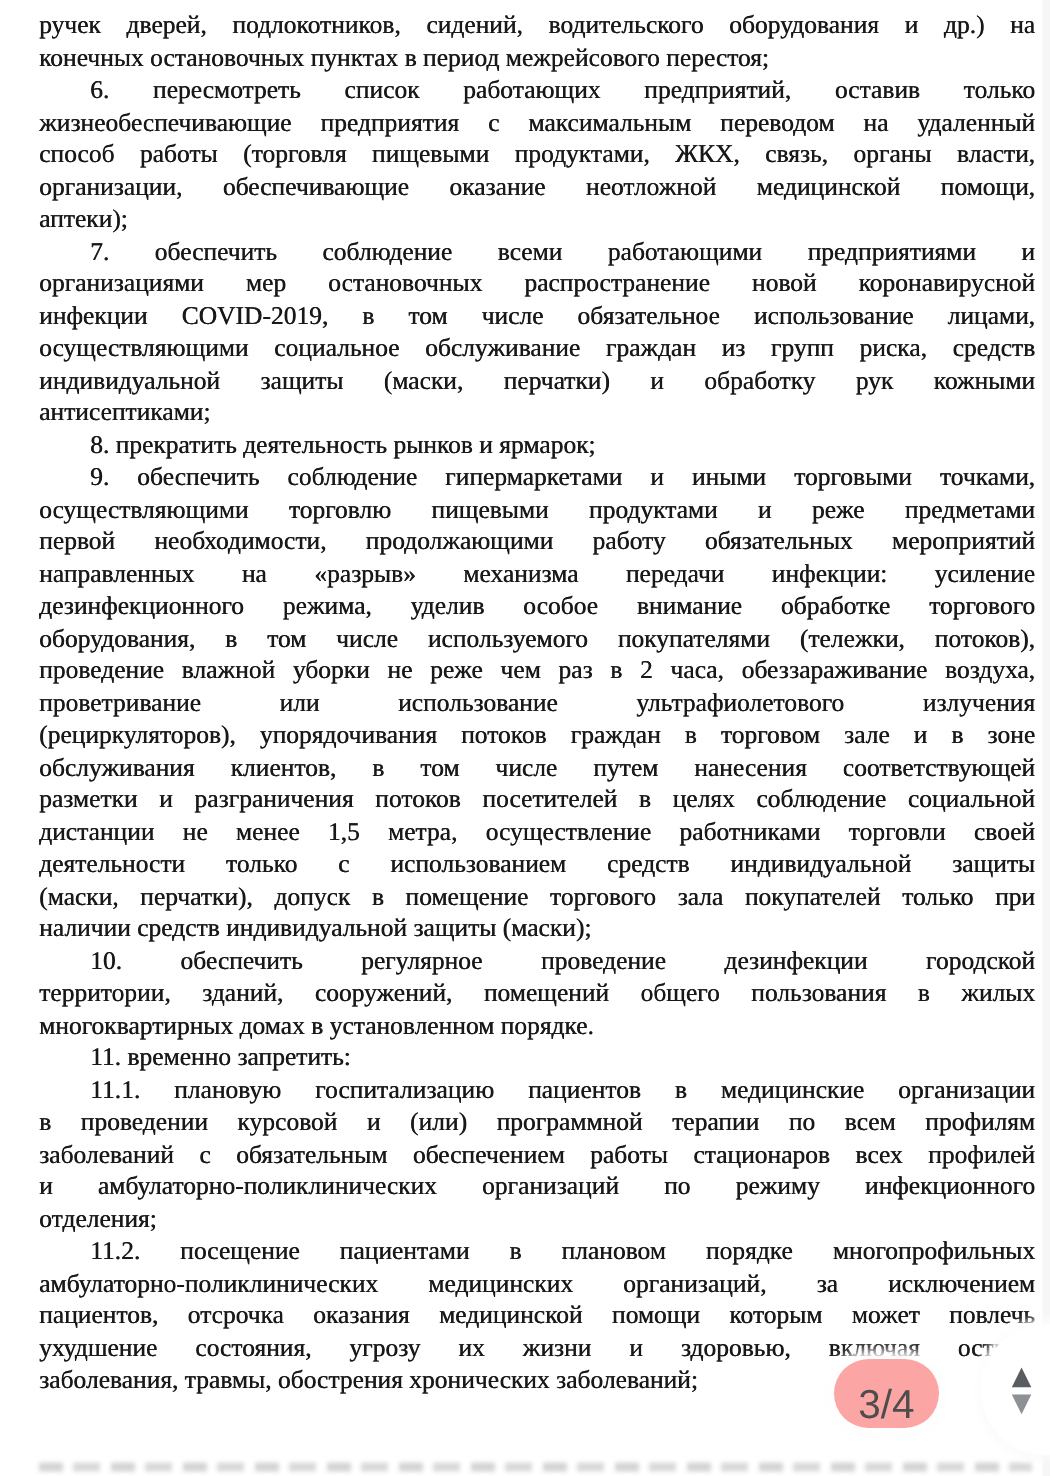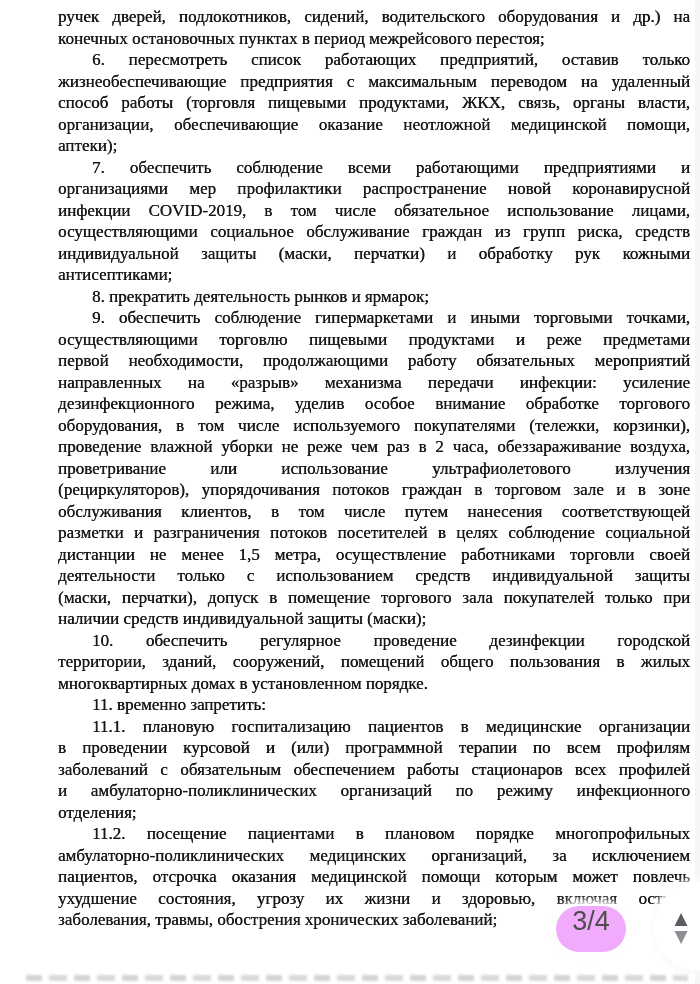--- a/index.html
+++ b/index.html
@@ -18,41 +18,41 @@
   }
   .doc {
     position: absolute;
     left: 0; top: 0; right: 0;
     padding: 6px 10px 0 26px;
     color: #191919;
     font-size: 17px;
     line-height: 21.5px;
     text-shadow: 0.3px 0 0 currentColor; 
   }
-  .ln { text-align: left; white-space: normal; margin-left: 32px; }
+  .ln { text-align: left; white-space: normal; }
   .ln.j { text-align: justify; text-align-last: justify; }
   .ln.ind { padding-left: 34px; }
   
   .artifact {
     position: absolute;
     left: 26px; right: 12px; top: 975px; height: 6px;
     background: repeating-linear-gradient(90deg,
       #8f8f8f 0 16px, transparent 16px 23px, #9c9c9c 23px 41px, transparent 41px 48px);
     opacity: 0.38;
     filter: blur(1.3px);
   }
   
   .pill {
     position: absolute;
     left: 556px; top: 906px;
     width: 70px; height: 46px;
-    background: #f0abfc;
+    background: #fca5a5;
     border-radius: 24px;
     box-shadow: 0 0 7px 6px rgba(255,255,255,0.95), 0 1px 8px rgba(0,0,0,0.10);
-    display: flex; align-items: flex-start; justify-content: center;
+    display: flex; align-items: flex-end; justify-content: center;
     font-family: "Liberation Sans", "DejaVu Sans", sans-serif;
     font-size: 27px;
     color: #4d4d4d;
   }
   
   .fab {
     position: absolute;
     left: 654px; top: 883px;
     width: 87px; height: 87px;
     background: #ffffff;
@@ -80,32 +80,32 @@
 
   <div class="doc">
       <div class="ln j">ручек дверей, подлокотников, сидений, водительского оборудования и др.) на</div>
       <div class="ln">конечных остановочных пунктах в период межрейсового перестоя;</div>
       <div class="ln j ind">6. пересмотреть список работающих предприятий, оставив только</div>
       <div class="ln j">жизнеобеспечивающие предприятия с максимальным переводом на удаленный</div>
       <div class="ln j">способ работы (торговля пищевыми продуктами, ЖКХ, связь, органы власти,</div>
       <div class="ln j">организации, обеспечивающие оказание неотложной медицинской помощи,</div>
       <div class="ln">аптеки);</div>
       <div class="ln j ind">7. обеспечить соблюдение всеми работающими предприятиями и</div>
-      <div class="ln j">организациями мер профилактики распространение новой коронавирусной</div>
+      <div class="ln j">организациями мер остановочных распространение новой коронавирусной</div>
       <div class="ln j">инфекции COVID-2019, в том числе обязательное использование лицами,</div>
       <div class="ln j">осуществляющими социальное обслуживание граждан из групп риска, средств</div>
       <div class="ln j">индивидуальной защиты (маски, перчатки) и обработку рук кожными</div>
       <div class="ln">антисептиками;</div>
       <div class="ln ind">8. прекратить деятельность рынков и ярмарок;</div>
       <div class="ln j ind">9. обеспечить соблюдение гипермаркетами и иными торговыми точками,</div>
       <div class="ln j">осуществляющими торговлю пищевыми продуктами и реже предметами</div>
       <div class="ln j">первой необходимости, продолжающими работу обязательных мероприятий</div>
       <div class="ln j">направленных на «разрыв» механизма передачи инфекции: усиление</div>
       <div class="ln j">дезинфекционного режима, уделив особое внимание обработке торгового</div>
-      <div class="ln j">оборудования, в том числе используемого покупателями (тележки, корзинки),</div>
+      <div class="ln j">оборудования, в том числе используемого покупателями (тележки, потоков),</div>
       <div class="ln j">проведение влажной уборки не реже чем раз в 2 часа, обеззараживание воздуха,</div>
       <div class="ln j">проветривание или использование ультрафиолетового излучения</div>
       <div class="ln j">(рециркуляторов), упорядочивания потоков граждан в торговом зале и в зоне</div>
       <div class="ln j">обслуживания клиентов, в том числе путем нанесения соответствующей</div>
       <div class="ln j">разметки и разграничения потоков посетителей в целях соблюдение социальной</div>
       <div class="ln j">дистанции не менее 1,5 метра, осуществление работниками торговли своей</div>
       <div class="ln j">деятельности только с использованием средств индивидуальной защиты</div>
       <div class="ln j">(маски, перчатки), допуск в помещение торгового зала покупателей только при</div>
       <div class="ln">наличии средств индивидуальной защиты (маски);</div>
       <div class="ln j ind">10. обеспечить регулярное проведение дезинфекции городской</div>

